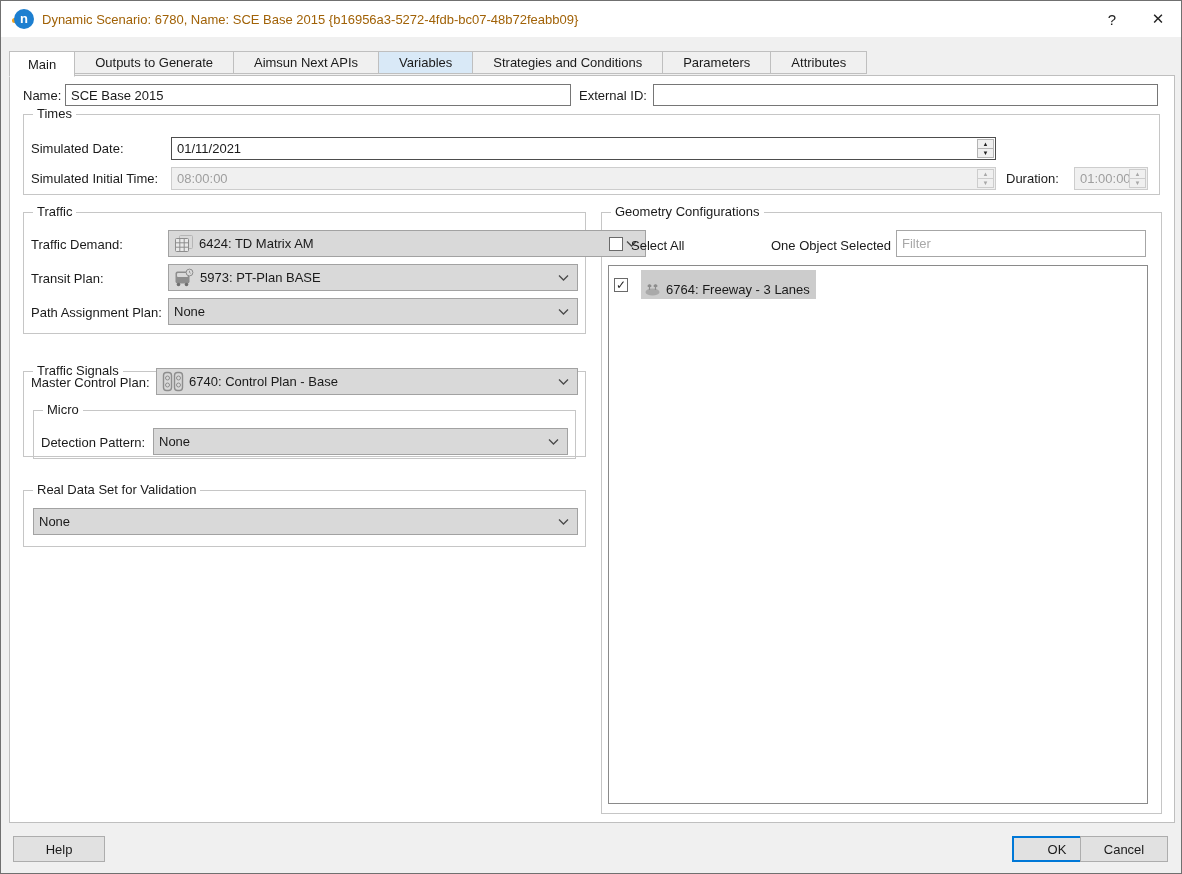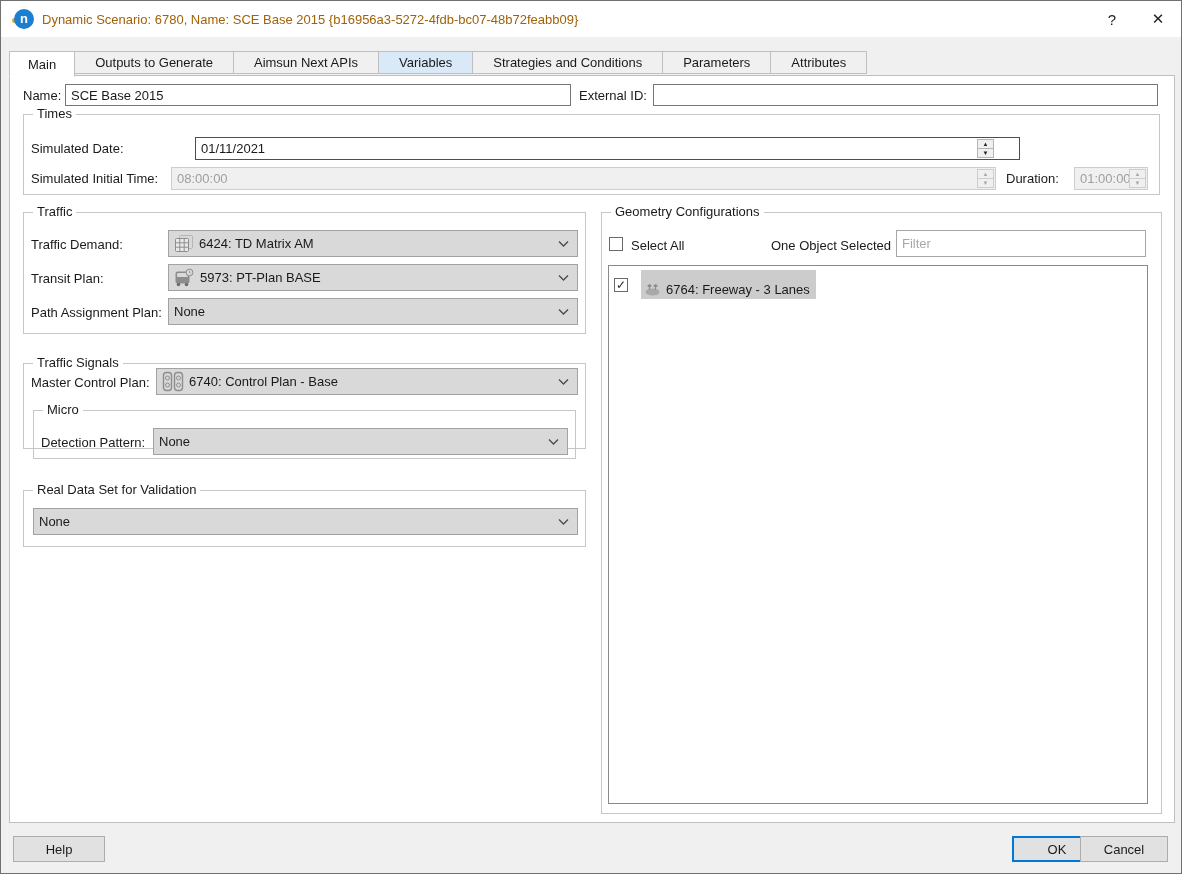--- a/index.html
+++ b/index.html
@@ -80,21 +80,21 @@
 
   <span class="lbl" style="left:22px;top:87px;">Name:</span>
   <input class="field" style="left: 64px; top: 83px; width: 506px; height: 22px;" value="SCE Base 2015">
   <span class="lbl" style="left:578px;top:87px;">External ID:</span>
   <input class="field" style="left: 652px; top: 83px; width: 505px; height: 22px;" value="">
 
   <div class="group" style="left:22px;top:113px;width:1137px;height:81px;">
     <span class="gtitle">Times</span>
   </div>
   <span class="lbl" style="left:30px;top:140px;">Simulated Date:</span>
-  <input class="field date" style="left: 170px; top: 136px; width: 825px; height: 23px; margin-left: 24px;" value="01/11/2021">
+  <input class="field date" style="left: 170px; top: 136px; width: 825px; height: 23px;" value="01/11/2021">
   <span class="spin" style="left:976px;top:138px;height:19px;">
     <span class="sb">▲</span>
       <span class="sb">▼</span>
   </span>
   <span class="lbl" style="left:30px;top:170px;text-align:center;">Simulated Initial Time:</span>
   <input class="field dis" style="left: 170px; top: 166px; width: 825px; height: 23px;" disabled="" value="08:00:00">
   <span class="spin dis" style="left:976px;top:168px;height:19px;">
     <span class="sb">▲</span>
       <span class="sb">▼</span>
   </span>
@@ -102,21 +102,21 @@
   <input class="field dis" style="left: 1073px; top: 166px; width: 74px; height: 23px;" disabled="" value="01:00:00">
   <span class="spin dis" style="left:1128px;top:168px;height:19px;">
     <span class="sb">▲</span>
       <span class="sb">▼</span>
   </span>
 
   <div class="group" style="left:22px;top:211px;width:563px;height:122px;">
     <span class="gtitle">Traffic</span>
   </div>
   <span class="lbl" style="left:30px;top:236px;">Traffic Demand:</span>
-  <div class="combo" style="left:167px;top:229px;width:410px;height:27px;">
+  <div class="combo" style="left:167px;top:229px;width:478px;height:27px;">
     <span class="cicon">
       <svg width="20" height="20" viewBox="0 0 20 20" fill="none">
         <rect x="5.5" y="1.5" width="13" height="13" rx="1" stroke="#b5b5b5"></rect>
         <rect x="1.5" y="4.5" width="13" height="13" rx="1" fill="#e9e9e9" stroke="#8d8d8d"></rect>
         <path d="M1.5 8.8h13M1.5 13.2h13M5.8 4.5v13M10.2 4.5v13" stroke="#8d8d8d"></path>
       </svg>
     </span>
     <span>6424: TD Matrix AM</span>
     <span class="chev">
       <svg width="11" height="7" viewBox="0 0 11 7" fill="none">
@@ -146,21 +146,21 @@
   <span class="lbl" style="left:30px;top:304px;">Path Assignment Plan:</span>
   <div class="combo" style="left:167px;top:297px;width:410px;height:27px;">
     <span>None</span>
     <span class="chev">
       <svg width="11" height="7" viewBox="0 0 11 7" fill="none">
           <path d="M1 1l4.5 4.5L10 1" stroke="#4a4a4a" stroke-width="1.3"></path>
         </svg>
     </span>
   </div>
 
-  <div class="group" style="left:22px;top:362px;width:563px;height:86px;">
+  <div class="group" style="left:22px;top:370px;width:563px;height:86px;">
     <span class="gtitle">Traffic Signals</span>
   </div>
   <span class="lbl" style="left:30px;top:374px;">Master Control Plan:</span>
   <div class="combo" style="left:155px;top:367px;width:422px;height:27px;">
     <span class="cicon">
       <svg width="22" height="21" viewBox="0 0 22 21" fill="none">
         <rect x="1.5" y="1.5" width="8" height="18" rx="3" stroke="#8d8d8d" stroke-width="1.4"></rect>
         <rect x="12.5" y="1.5" width="8" height="18" rx="3" stroke="#8d8d8d" stroke-width="1.4"></rect>
         <circle cx="5.5" cy="7" r="2" stroke="#8d8d8d"></circle>
         <circle cx="5.5" cy="14" r="2" stroke="#8d8d8d"></circle>

